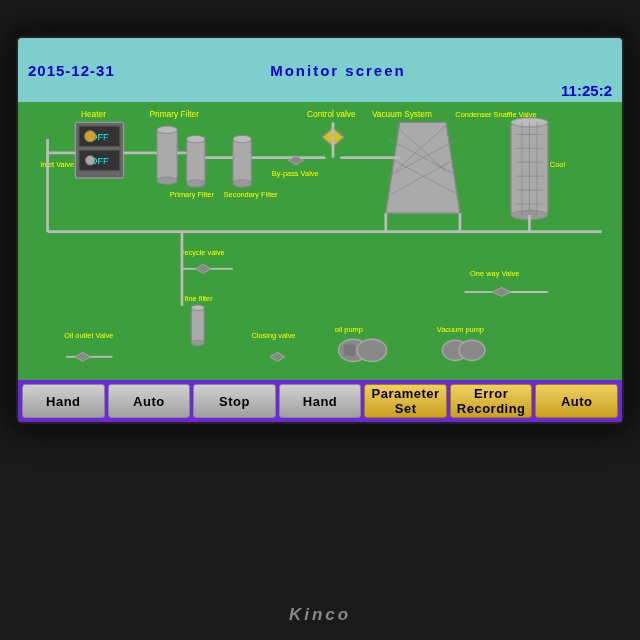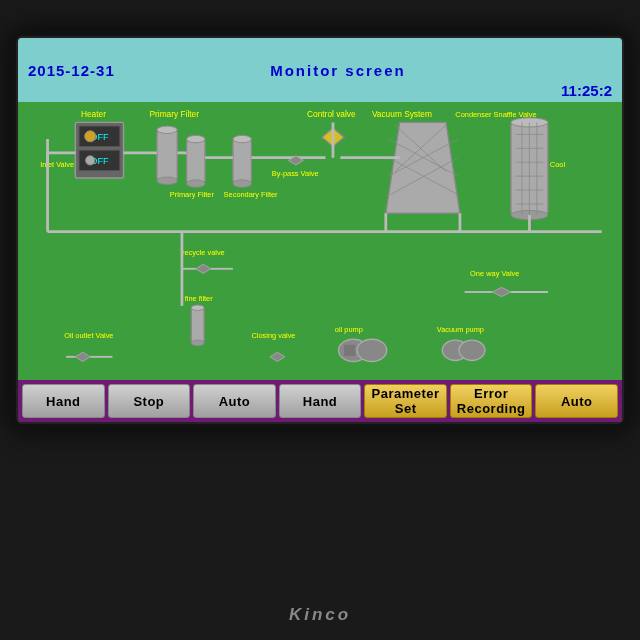--- a/index.html
+++ b/index.html
@@ -77,21 +77,21 @@
     }
 
     
     .diagram {
       width: 100%;
       height: 100%;
     }
 
     
     .button-bar {
-      background: #701a75;
+      background: #6d28d9;
       display: flex;
       align-items: center;
       justify-content: space-around;
       padding: 4px 4px;
       min-height: 42px;
       gap: 3px;
     }
 
     .btn {
       flex: 1;
@@ -289,22 +289,22 @@
 
           <polygon points="278,58 286,63 278,68 270,63" fill="#888" stroke="#aaa" stroke-width="1"></polygon>
 
           <line x1="318" y1="48" x2="318" y2="60" stroke="#bbb" stroke-width="2"></line>
 
         </svg>
       </div>
 
       <div class="button-bar">
         <button class="btn btn-gray">Hand</button>
+        <button class="btn btn-gray">Auto</button>
         <button class="btn btn-gray">Stop</button>
-        <button class="btn btn-gray">Auto</button>
         <button class="btn btn-gray">Hand</button>
         <button class="btn btn-yellow">Parameter Set</button>
         <button class="btn btn-yellow">Error Recording</button>
         <button class="btn btn-yellow">Auto</button>
       </div>
 
     </div>
   </div>
   <div class="right-bezel"></div>
 </div>

